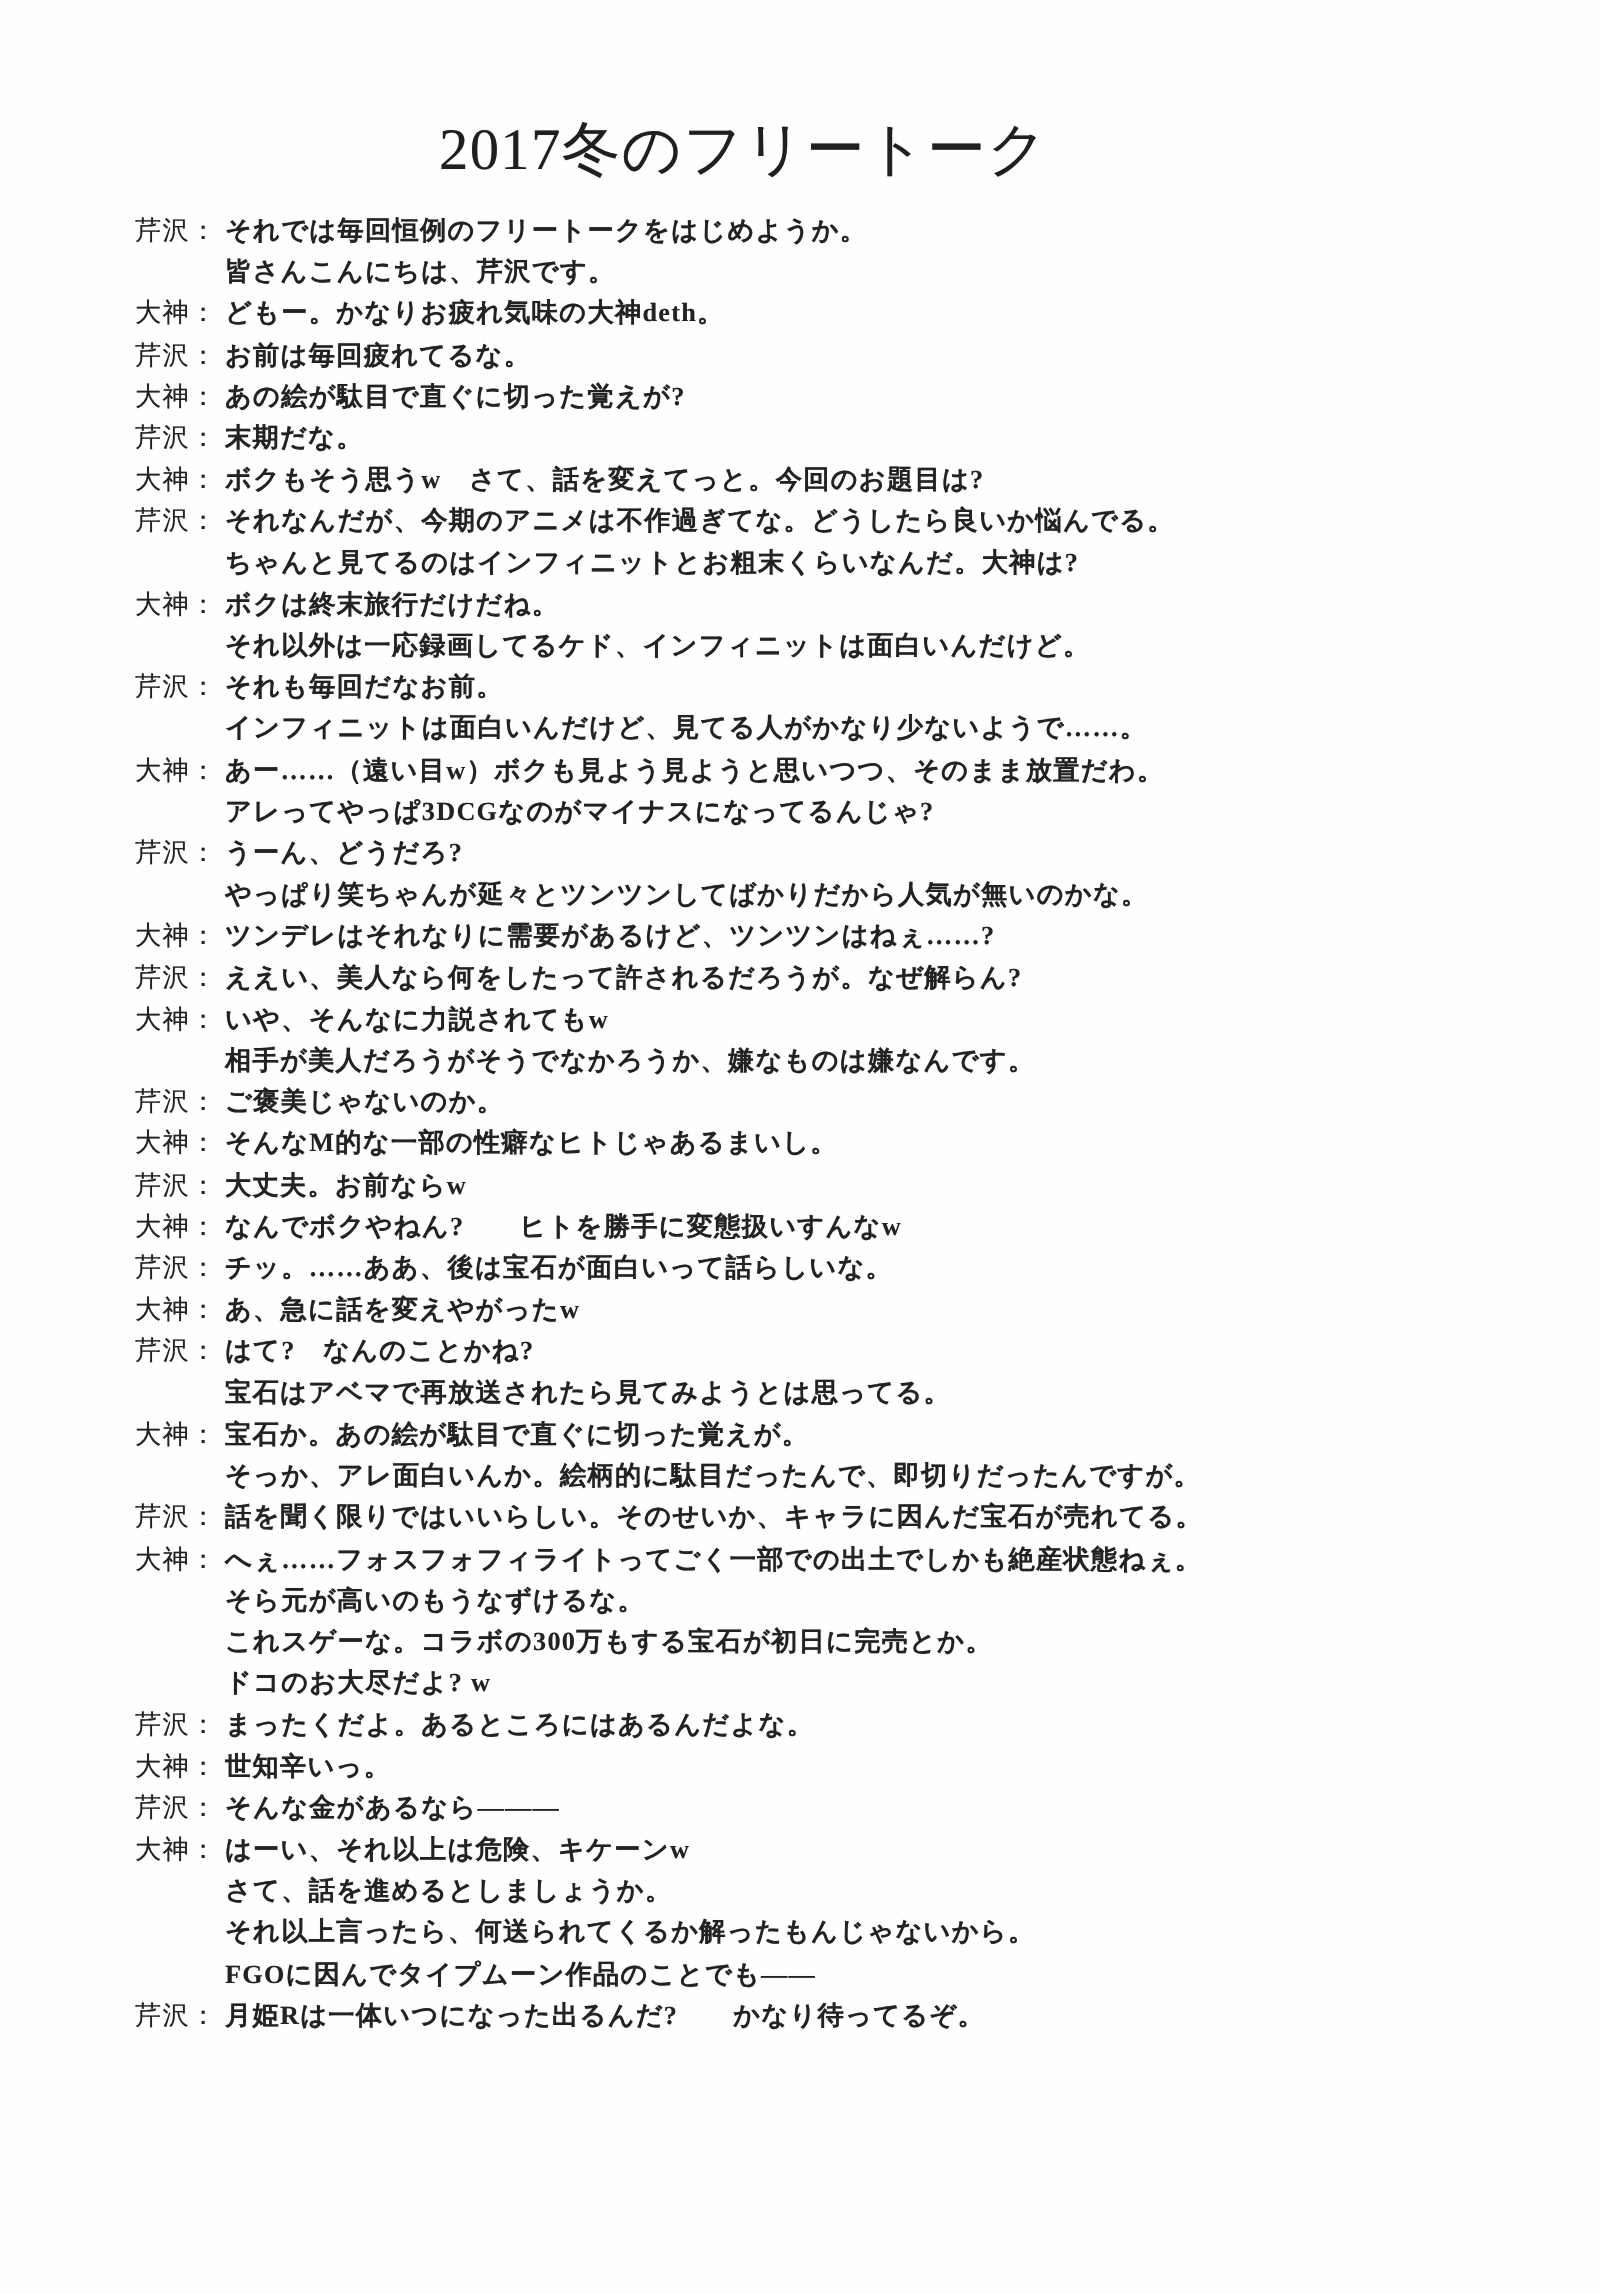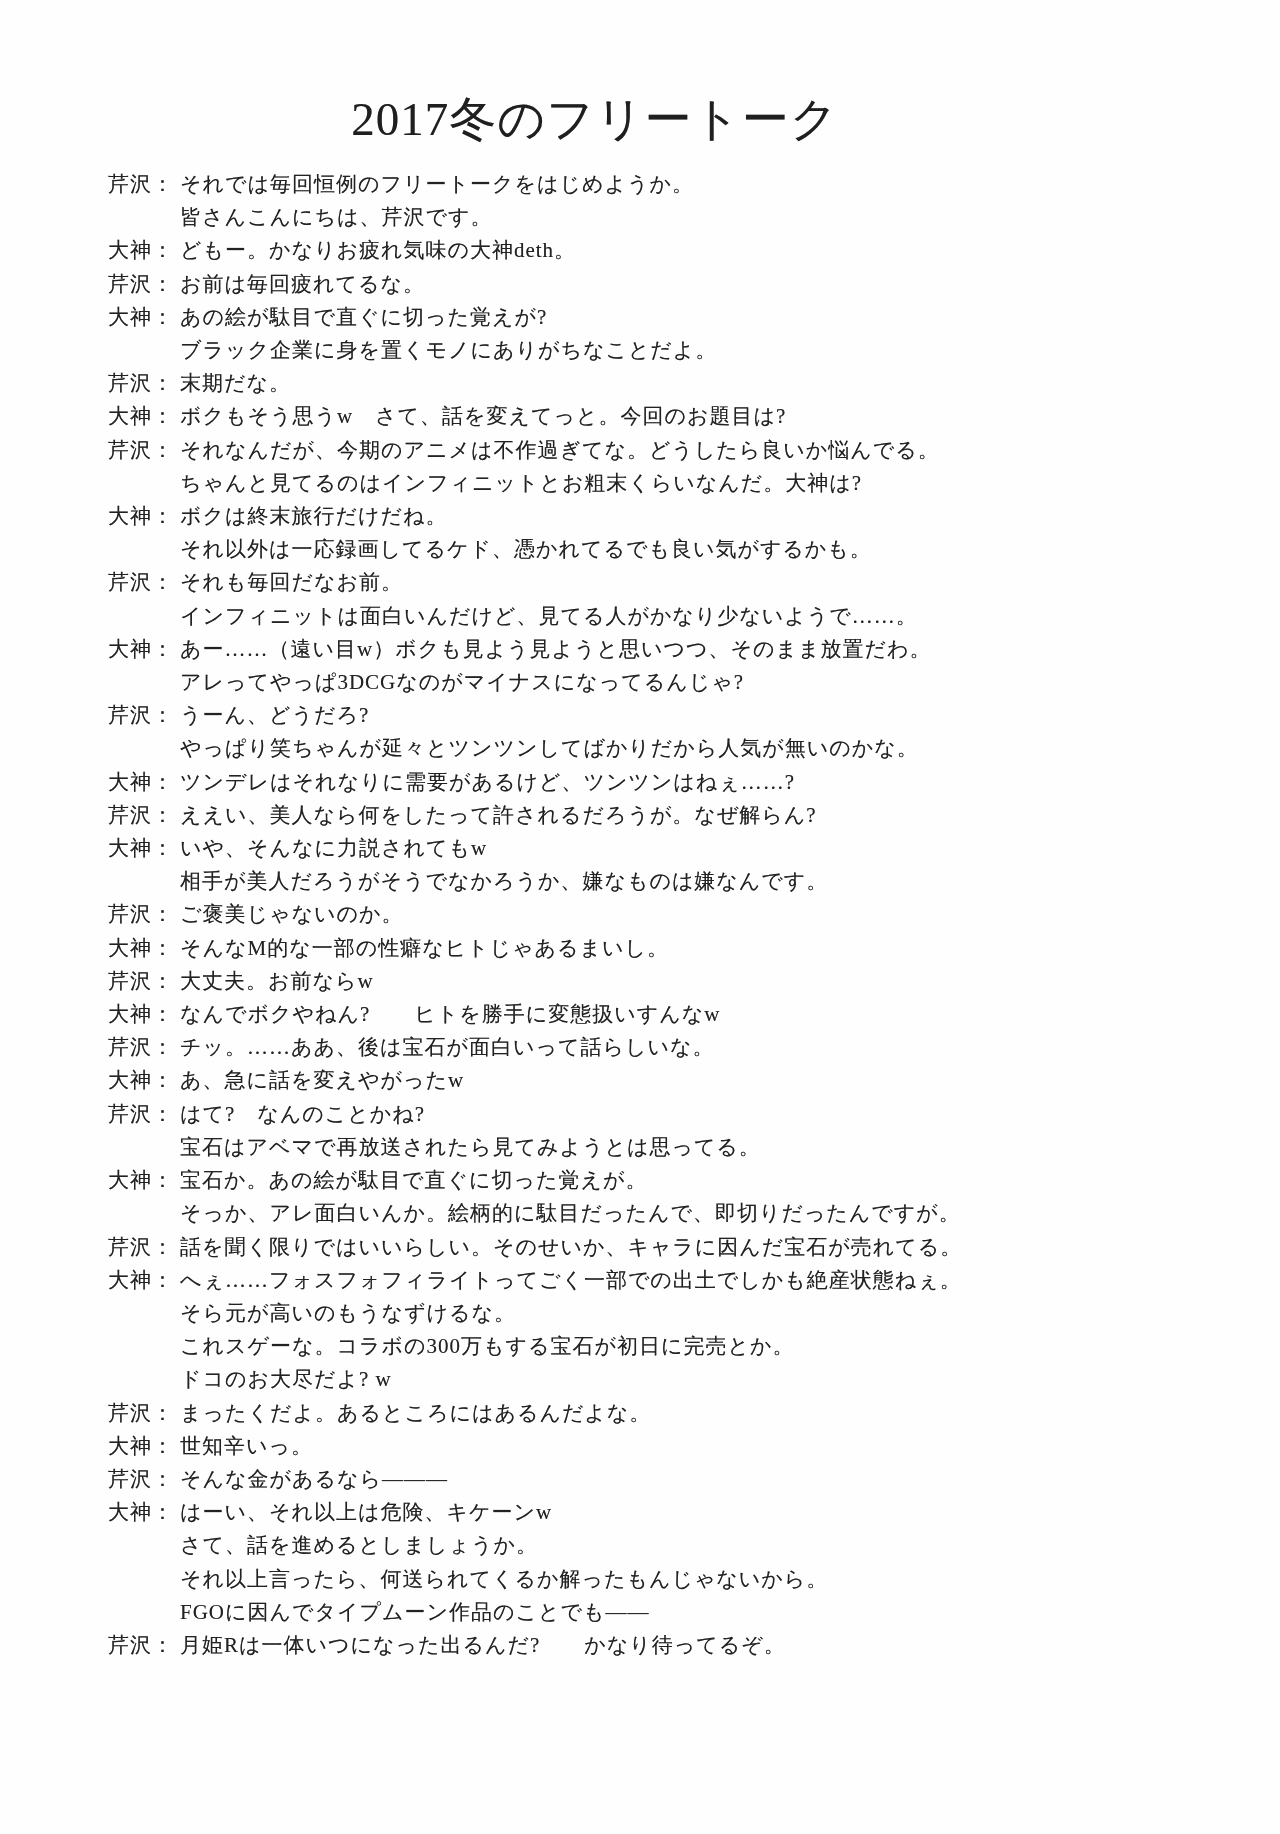--- a/index.html
+++ b/index.html
@@ -44,20 +44,21 @@
     letter-spacing: 1px;
     white-space: nowrap;
     text-shadow: 0 0 0.6px rgba(20,20,20,0.4);
   }
   .speaker {
     flex: 0 0 72px;
     width: 72px;
   }
   .text {
     flex: 1 1 auto;
+    font-weight: bold;
   }
 </style>
 </head>
 <body>
 
 <div class="page">
   <div class="page-title">2017冬のフリートーク</div>
   <div class="dialogue">
       <div class="row">
         <span class="speaker">芹沢：</span>
@@ -73,24 +74,20 @@
       </div>
       <div class="row">
         <span class="speaker">芹沢：</span>
         <span class="text">お前は毎回疲れてるな。</span>
       </div>
       <div class="row">
         <span class="speaker">大神：</span>
         <span class="text">あの絵が駄目で直ぐに切った覚えが?</span>
       </div>
       <div class="row">
-        <span class="speaker"></span>
-        <span class="text">ブラック企業に身を置くモノにありがちなことだよ。</span>
-      </div>
-      <div class="row">
         <span class="speaker">芹沢：</span>
         <span class="text">末期だな。</span>
       </div>
       <div class="row">
         <span class="speaker">大神：</span>
         <span class="text">ボクもそう思うw　さて、話を変えてっと。今回のお題目は?</span>
       </div>
       <div class="row">
         <span class="speaker">芹沢：</span>
         <span class="text">それなんだが、今期のアニメは不作過ぎてな。どうしたら良いか悩んでる。</span>
@@ -98,21 +95,21 @@
       <div class="row">
         <span class="speaker"></span>
         <span class="text">ちゃんと見てるのはインフィニットとお粗末くらいなんだ。大神は?</span>
       </div>
       <div class="row">
         <span class="speaker">大神：</span>
         <span class="text">ボクは終末旅行だけだね。</span>
       </div>
       <div class="row">
         <span class="speaker"></span>
-        <span class="text">それ以外は一応録画してるケド、憑かれてるでも良い気がするかも。</span>
+        <span class="text">それ以外は一応録画してるケド、インフィニットは面白いんだけど。</span>
       </div>
       <div class="row">
         <span class="speaker">芹沢：</span>
         <span class="text">それも毎回だなお前。</span>
       </div>
       <div class="row">
         <span class="speaker"></span>
         <span class="text">インフィニットは面白いんだけど、見てる人がかなり少ないようで……。</span>
       </div>
       <div class="row">

